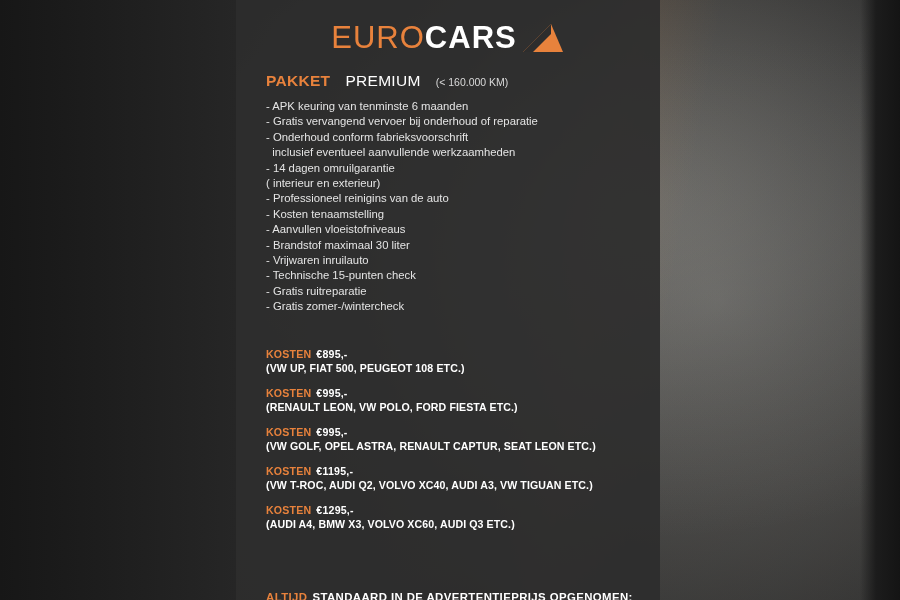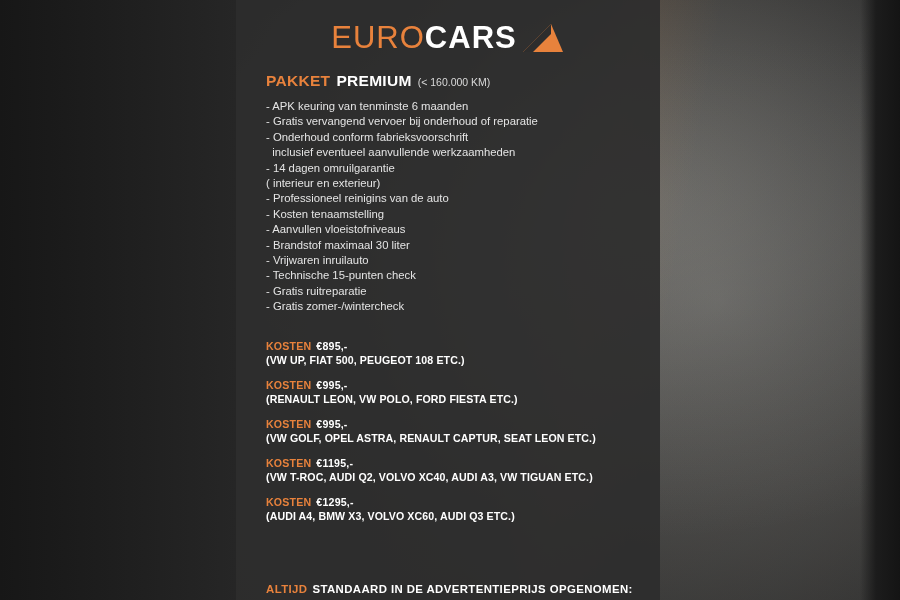--- a/index.html
+++ b/index.html
@@ -70,43 +70,43 @@
 
   .content {
     position: absolute;
     left: 266px; top: 72px;
     width: 372px;
     color: #e9e9e9;
   }
 
   
   .title-row {
-    display: flex; align-items: baseline; gap: 6px;
+    display: flex; align-items: baseline; gap: 15px;
     margin-bottom: 9px;
     text-align: right;
   }
   .title-pakket {
     color: #e8823c; font-weight: 700; font-size: 15.5px; letter-spacing: 0.3px;
   }
   .title-premium {
-    color: #ffffff; font-weight: 700; font-size: 15.5px; letter-spacing: 0.3px;
+    color: #ffffff; font-weight: 400; font-size: 15.5px; letter-spacing: 0.3px;
   }
   .title-km {
     color: #d9d9d9; font-weight: 400; font-size: 10.5px;
   }
 
   
   .features { list-style: none; }
   .features li {
     font-size: 11.3px; line-height: 15.4px; color: #e4e4e4;
     white-space: pre;
   }
 
   
-  .prices { margin-top: 24px; }
+  .prices { margin-top: 32px; }
   .price-block { margin-bottom: 11px; }
   .price-line {
     display: flex; align-items: baseline; gap: 5px;
     font-size: 10.6px; font-weight: 700; line-height: 14px;
   }
   .price-label { color: #e8823c; letter-spacing: 0.2px; }
   .price-amount { color: #ffffff; letter-spacing: 0.2px; }
   .price-models {
     color: #ffffff; font-weight: 700; font-size: 10.6px; line-height: 14px;
     letter-spacing: 0.1px;

